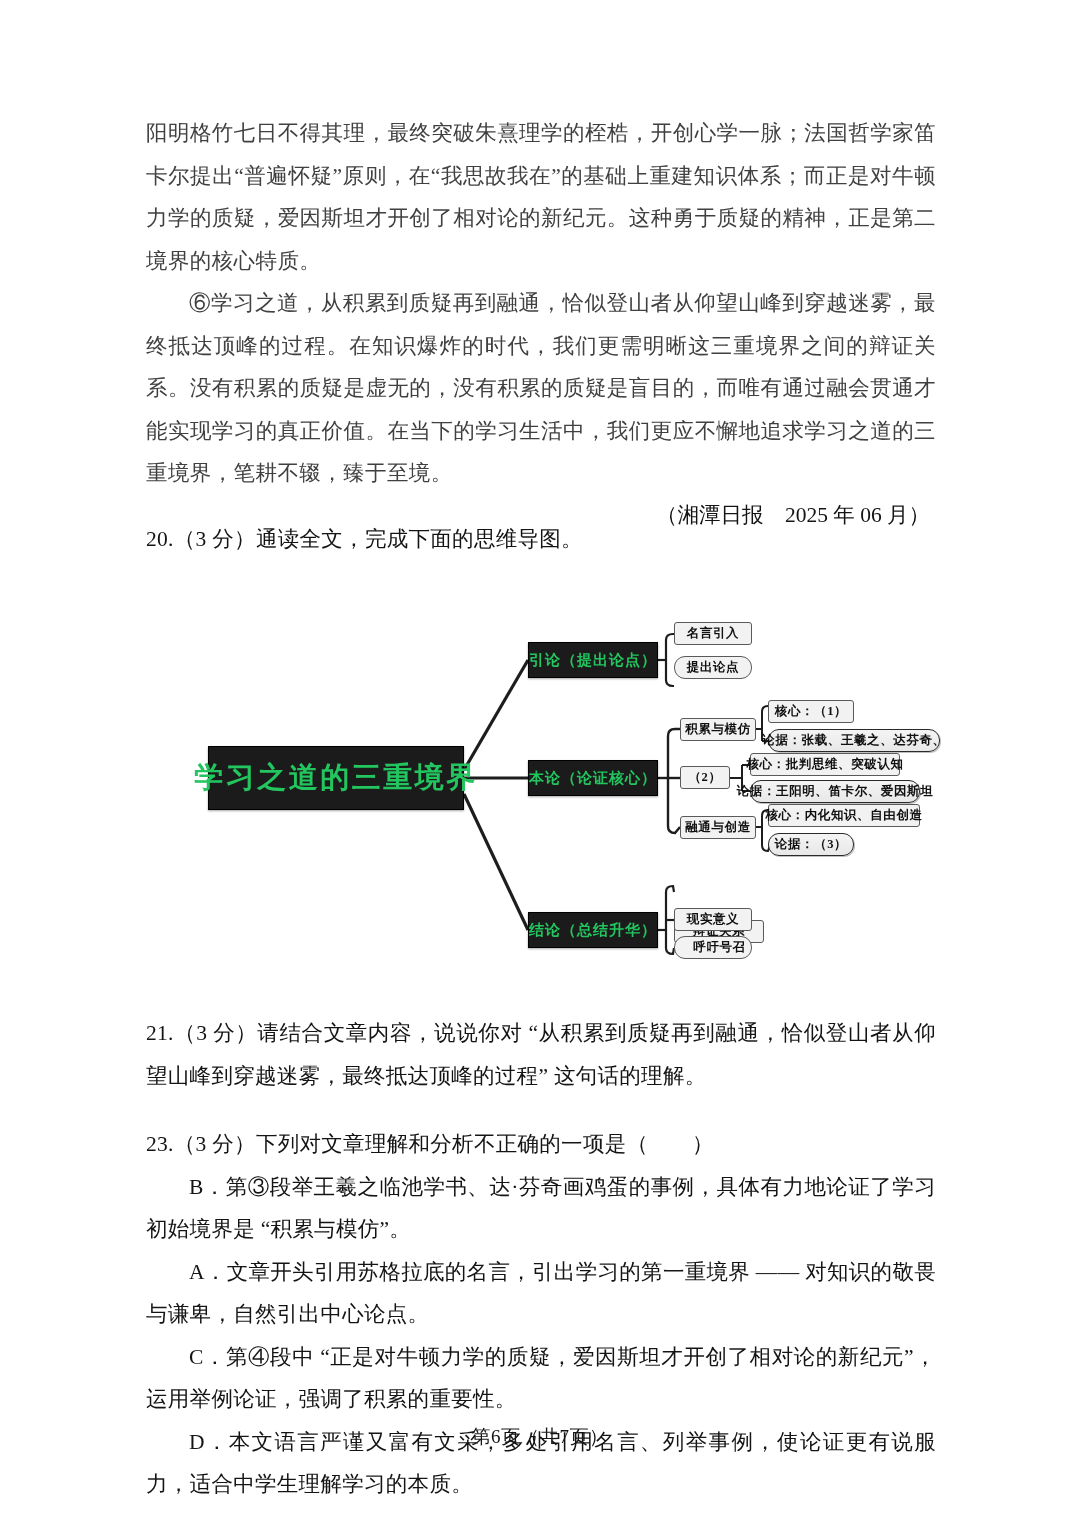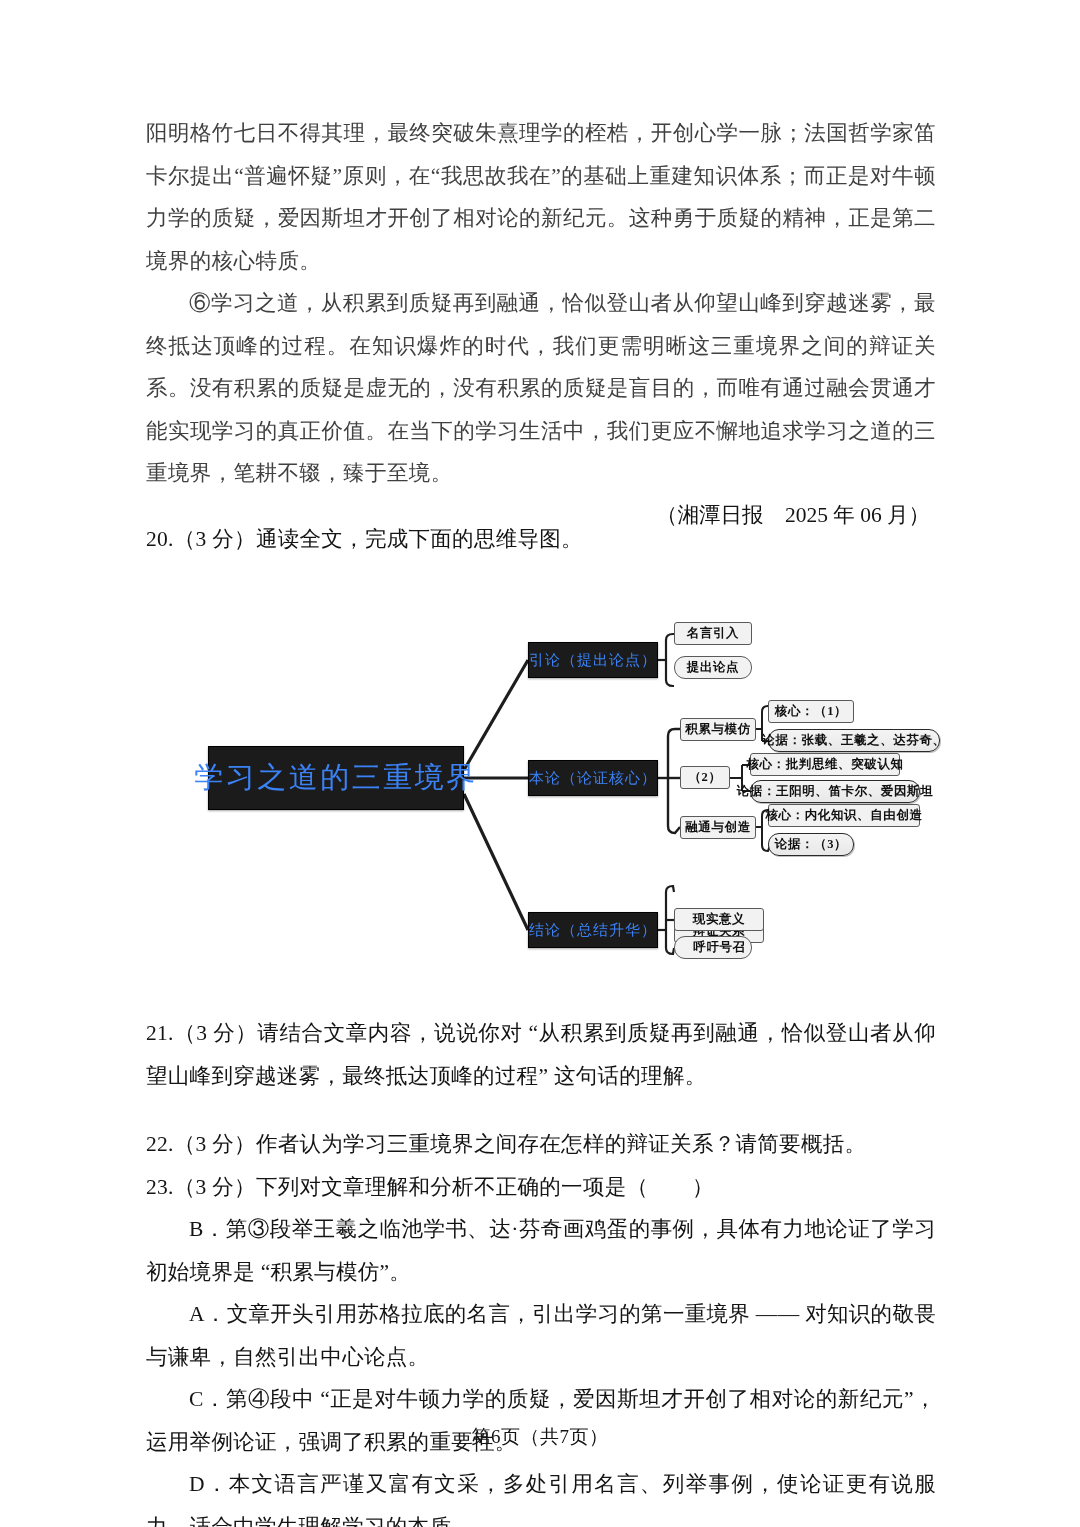--- a/index.html
+++ b/index.html
@@ -78,22 +78,22 @@
   .node {
     position: absolute;
     box-sizing: border-box;
     display: flex;
     align-items: center;
     justify-content: center;
     white-space: nowrap;
   }
   .node.black {
     background: #1b1b1b;
-    color: #3b82f6;
-    font-weight: normal;
+    color: #22c55e;
+    font-weight: bold;
     border: 1px solid #000;
     letter-spacing: 1px;
     box-shadow: 0 1px 2px rgba(0,0,0,.35);
     text-align: right;
   }
   #n-center {
     left: 28px; top: 148px;
     width: 256px; height: 64px;
     font-size: 29px;
     letter-spacing: 2.5px;
@@ -150,21 +150,21 @@
   
   #l-b1-core { left: 588px; top: 102px; width: 86px; }
   #l-b1-evid { left: 588px; top: 131px; width: 172px; }
   #l-b2-core { left: 570px; top: 155px; width: 150px; }
   #l-b2-evid { left: 570px; top: 182px; width: 170px; }
   #l-b3-core { left: 588px; top: 206px; width: 152px; }
   #l-b3-evid { left: 588px; top: 235px; width: 86px; }
 
   
   #l-c1 { left: 494px; top: 282px; width: 90px; margin-top: 40px; }
-  #l-c2 { left: 494px; top: 310px; width: 90px; }
+  #l-c2 { left: 494px; top: 310px; width: 78px; }
   #l-c3 { left: 494px; top: 338px; width: 78px; padding-left: 13px; }
   .spacer-md { height: 26px; }
 </style>
 </head>
 <body>
 
 <div id="page">
 
   <div class="content" style="top:112px;">
     <p class="para">阳明格竹七日不得其理，最终突破朱熹理学的桎梏，开创心学一脉；法国哲学家笛卡尔提出“普遍怀疑”原则，在“我思故我在”的基础上重建知识体系；而正是对牛顿力学的质疑，爱因斯坦才开创了相对论的新纪元。这种勇于质疑的精神，正是第二境界的核心特质。</p>
@@ -238,21 +238,20 @@
 
     <div class="node black" id="n-concl">结论（总结升华）</div>
     <div class="leaf plain" id="l-c1">辩证关系</div>
     <div class="leaf plain" id="l-c2">现实意义</div>
     <div class="leaf plain round" id="l-c3">呼吁号召</div>
   </div>
 
   <div class="content" style="top:1012px;">
     <p class="q">21.（3 分）请结合文章内容，说说你对 “从积累到质疑再到融通，恰似登山者从仰望山峰到穿越迷雾，最终抵达顶峰的过程” 这句话的理解。</p>
     <div class="spacer-md"></div>
-    <p class="q">22.（3 分）作者认为学习三重境界之间存在怎样的辩证关系？请简要概括。</p>
     <p class="q">23.（3 分）下列对文章理解和分析不正确的一项是（　　）</p>
     <p class="q opt">B．第③段举王羲之临池学书、达·芬奇画鸡蛋的事例，具体有力地论证了学习初始境界是 “积累与模仿”。</p>
     <p class="q opt">A．文章开头引用苏格拉底的名言，引出学习的第一重境界 —— 对知识的敬畏与谦卑，自然引出中心论点。</p>
     <p class="q opt">C．第④段中 “正是对牛顿力学的质疑，爱因斯坦才开创了相对论的新纪元”，运用举例论证，强调了积累的重要性。</p>
     <p class="q opt">D．本文语言严谨又富有文采，多处引用名言、列举事例，使论证更有说服力，适合中学生理解学习的本质。</p>
   </div>
 
   <div class="footer">第6页（共7页）</div>
 
 </div>

